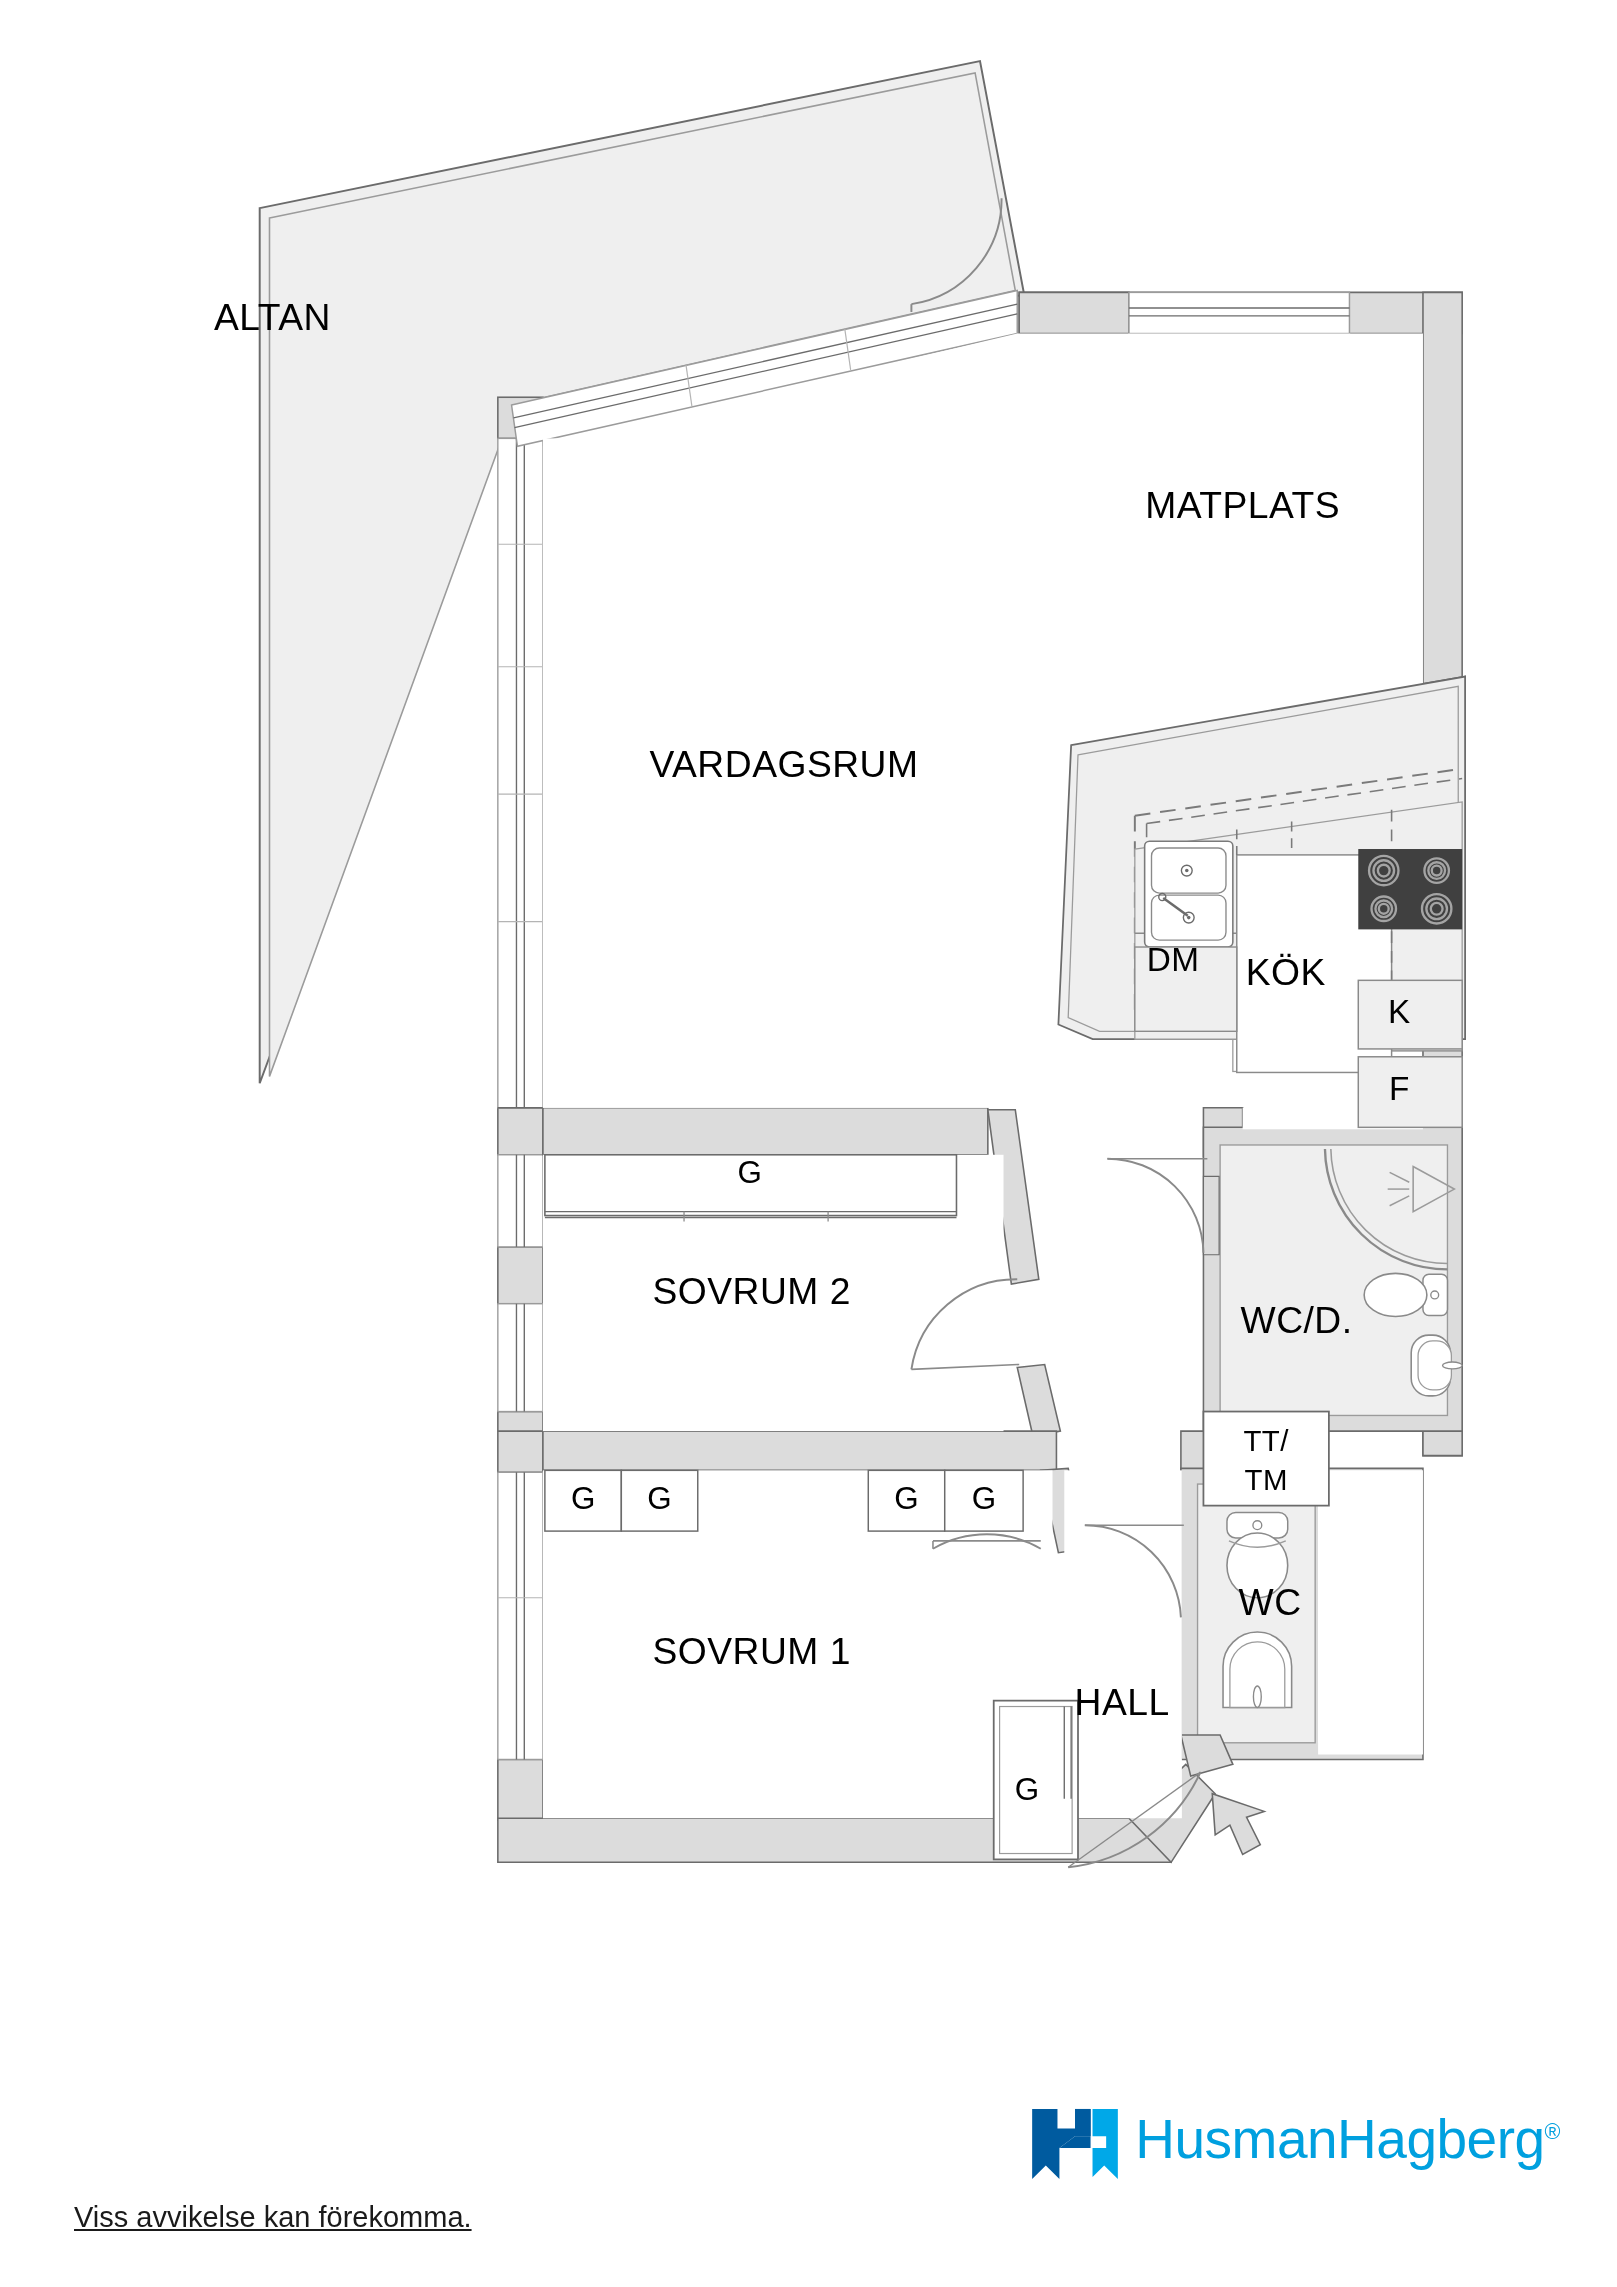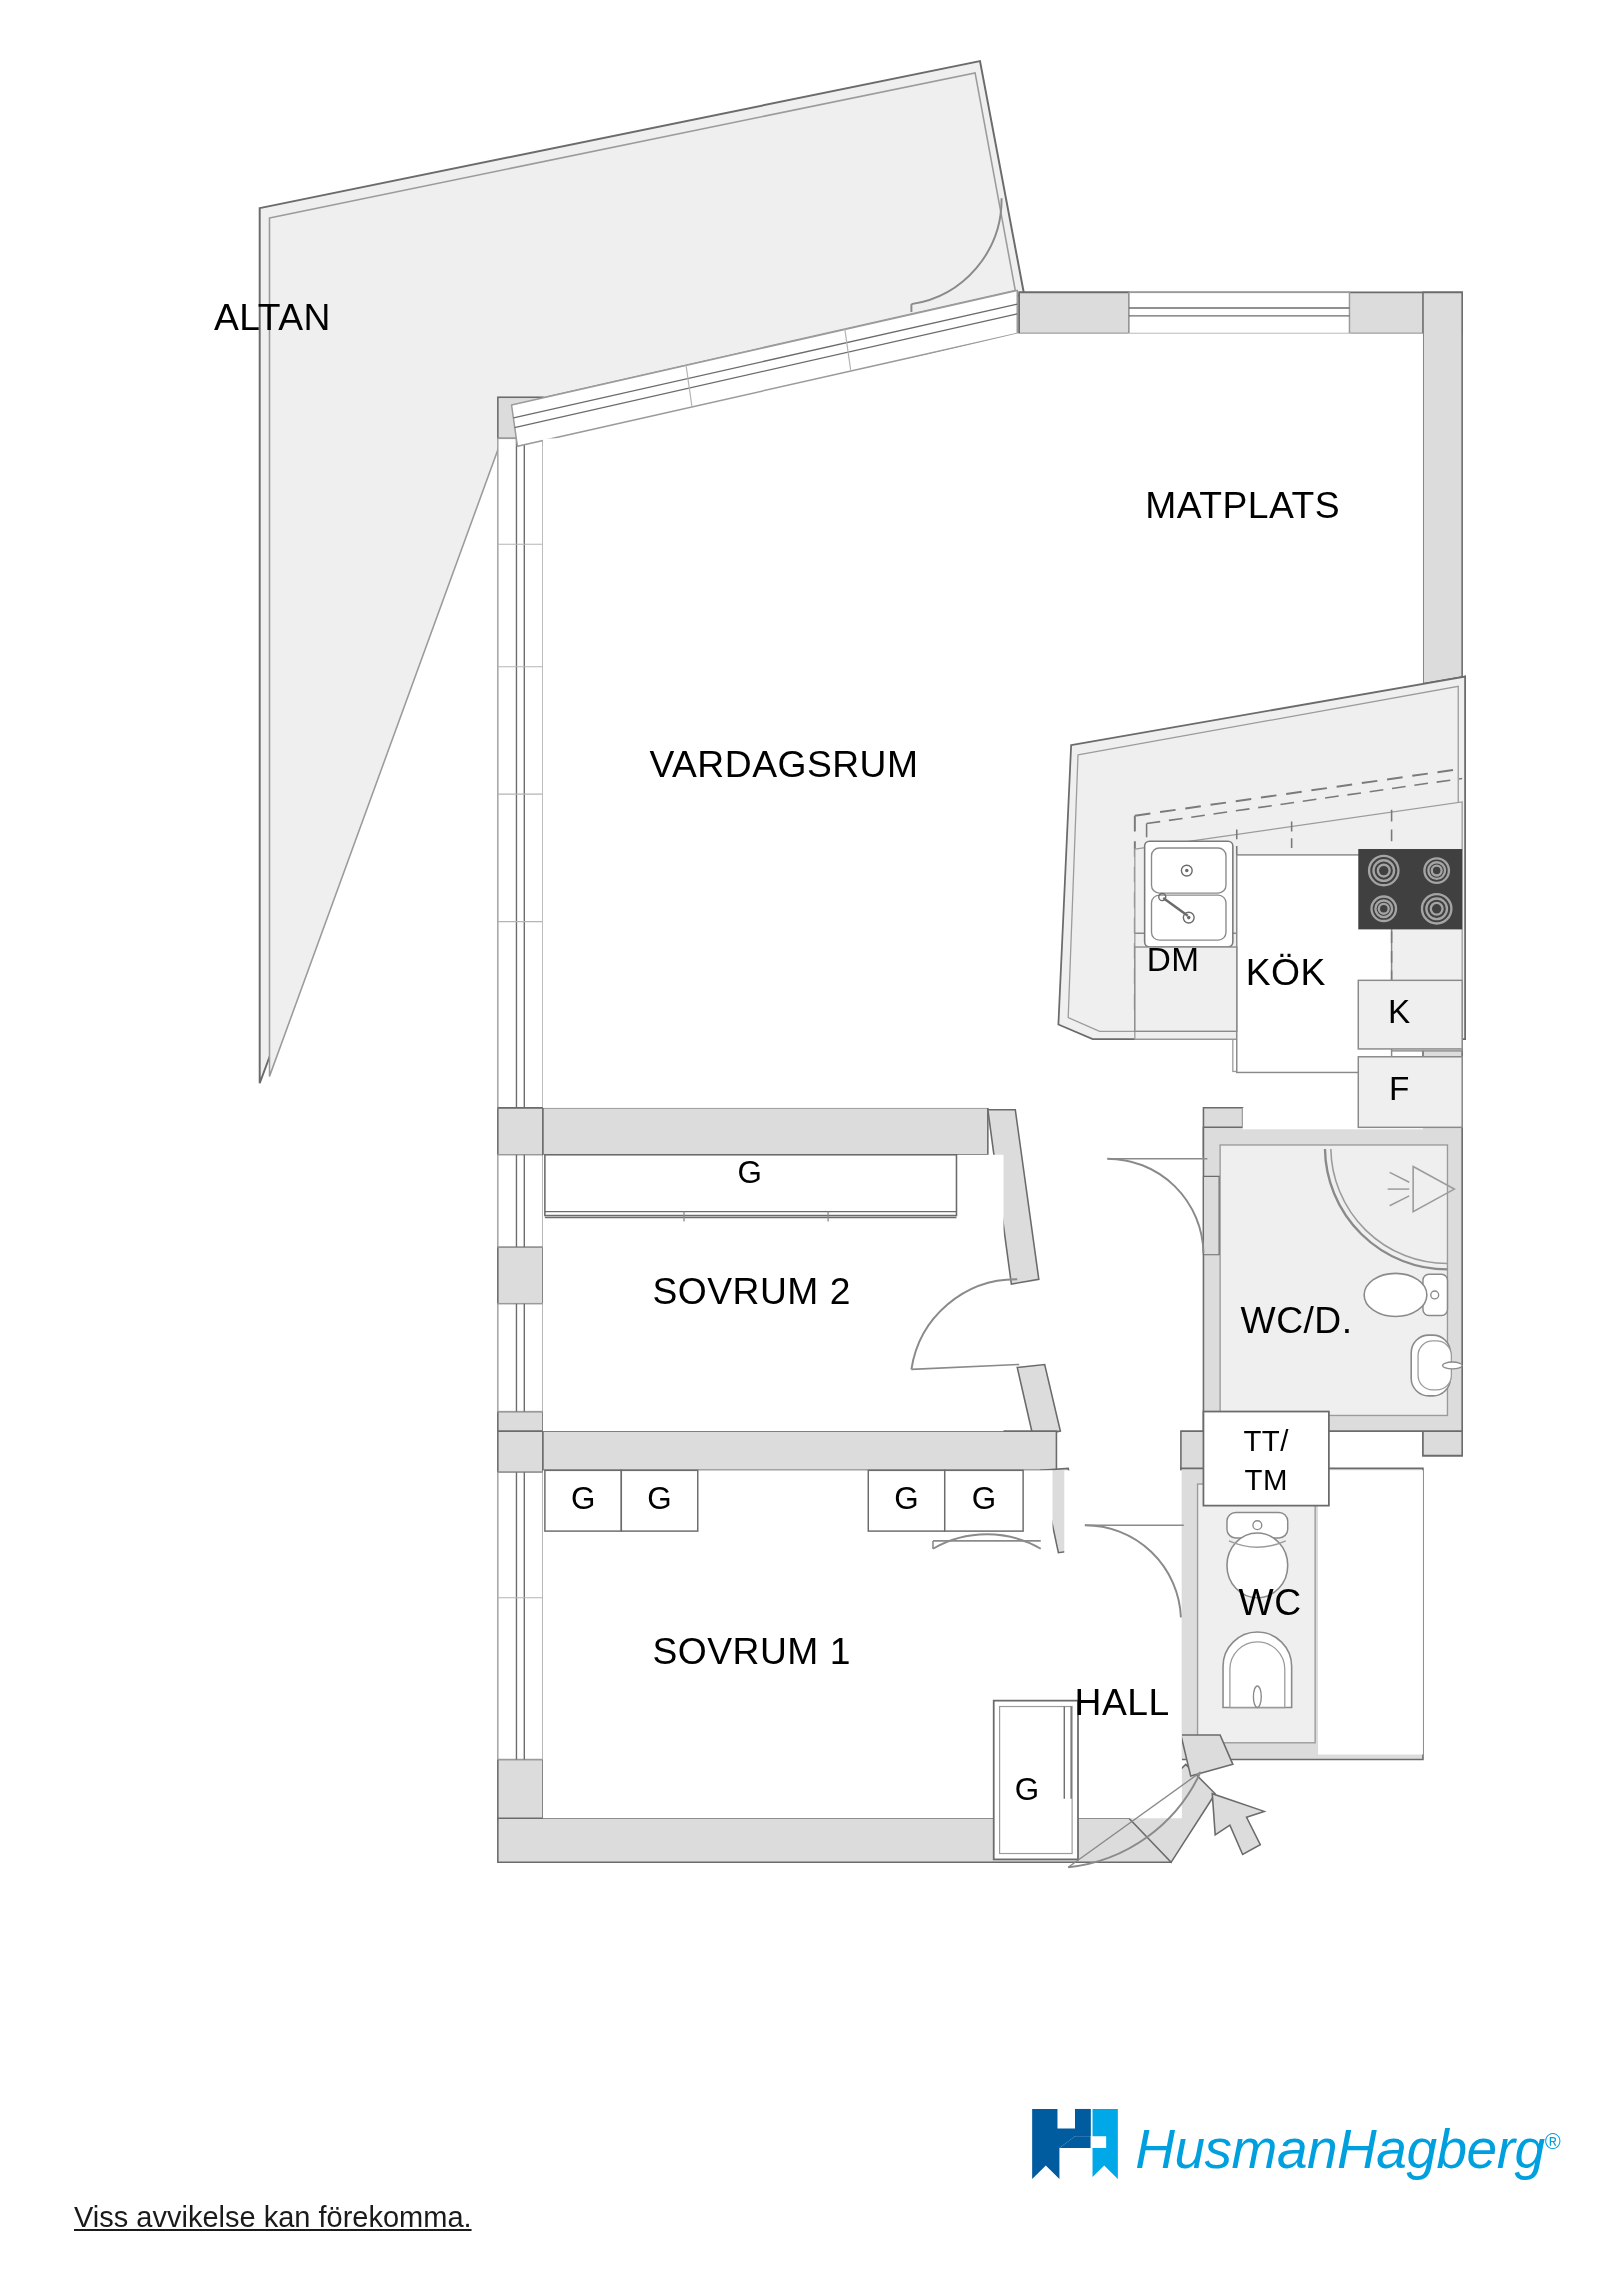--- a/index.html
+++ b/index.html
@@ -62,23 +62,22 @@
     line-height: 47px;
     color: #1a1a1a;
     white-space: pre;
   }
   #footer-text div { white-space: nowrap; text-decoration: underline; }
   #logo {
     position: absolute;
     right: 57px;
     top: 29px;
     display: flex;
-    align-items: flex-end;
+    align-items: flex-start;
     gap: 15.7px;
-    font-style: italic;
   }
   #logo-mark { display:block; }
   #logo-word {
     font-size: 55px;
     color: #00A0DF;
     letter-spacing: -0.5px;
     position: relative;
     white-space: nowrap;
   }
   #logo-reg {

